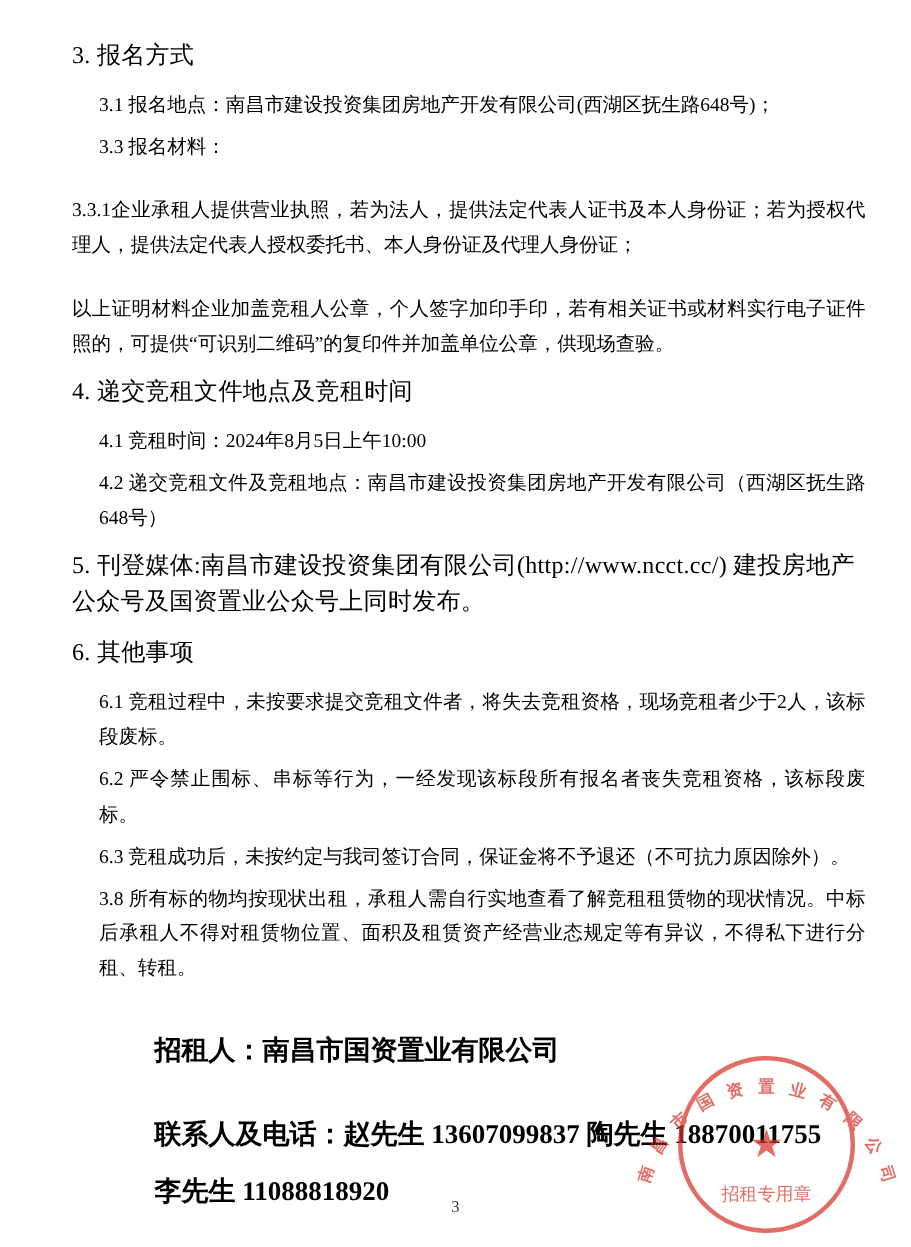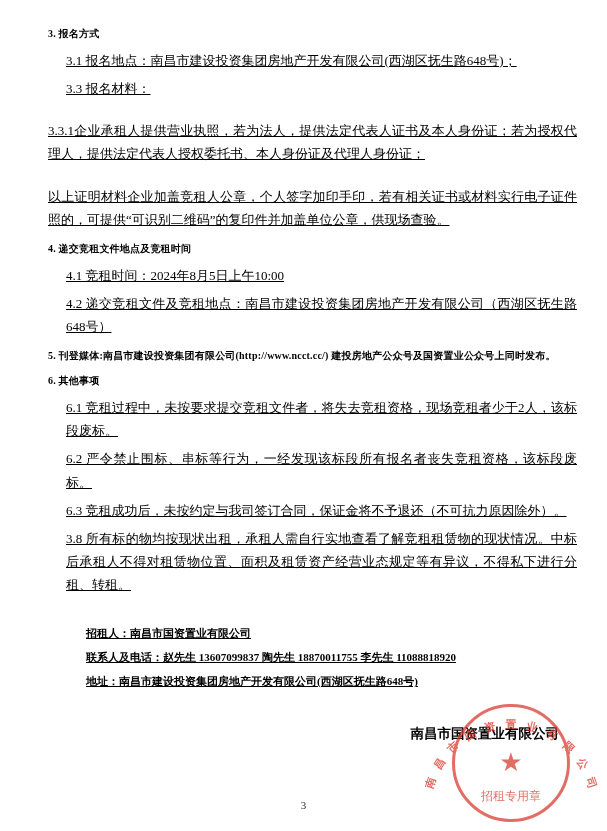--- a/index.html
+++ b/index.html
@@ -16,57 +16,55 @@
     overflow: hidden;
   }
   .page {
     position: relative;
     width: 607px;
     height: 831px;
     box-sizing: border-box;
     padding: 26px 30px 0 30px;
   }
   .sec-title {
-    font-size: 10px;
-    font-weight: bold;
+    font-size: 16px;
+    font-weight: normal;
     margin: 0 0 8px 0;
     padding-left: 18px;
     line-height: 1.5;
     letter-spacing: 0.2px;
   }
   .sec-title.tight {
     margin-top: 10px;
   }
   .para {
     font-size: 13px;
     line-height: 1.78;
     margin: 0 0 5px 0;
     text-align: justify;
     text-justify: inter-ideograph;
-    text-decoration: underline;
   }
   .indent2 {
     padding-left: 36px;
     text-indent: 0;
   }
   .indent1 {
     padding-left: 18px;
     text-indent: 0;
     margin-top: 19px;
   }
   .sig-block {
     margin-top: 26px;
     padding-left: 55px;
   }
   .sig-line {
-    font-size: 11px;
+    font-size: 18px;
     font-weight: bold;
     line-height: 2.1;
-    margin: 1px;
-    text-decoration: underline;
+    margin: 18px;
   }
   .closing {
     margin-top: 28px;
     text-align: right;
     padding-right: 18px;
   }
   .closing-line {
     font-size: 13.5px;
     font-weight: bold;
     line-height: 1.9;

